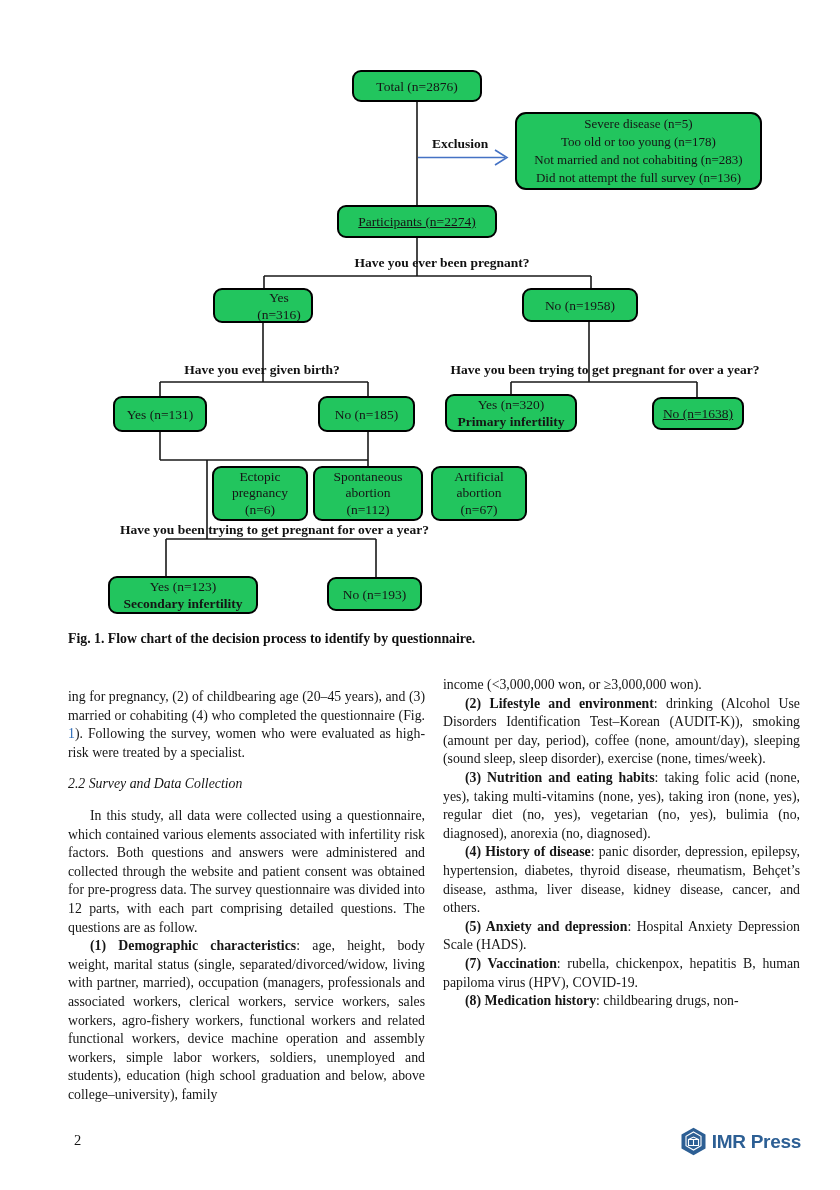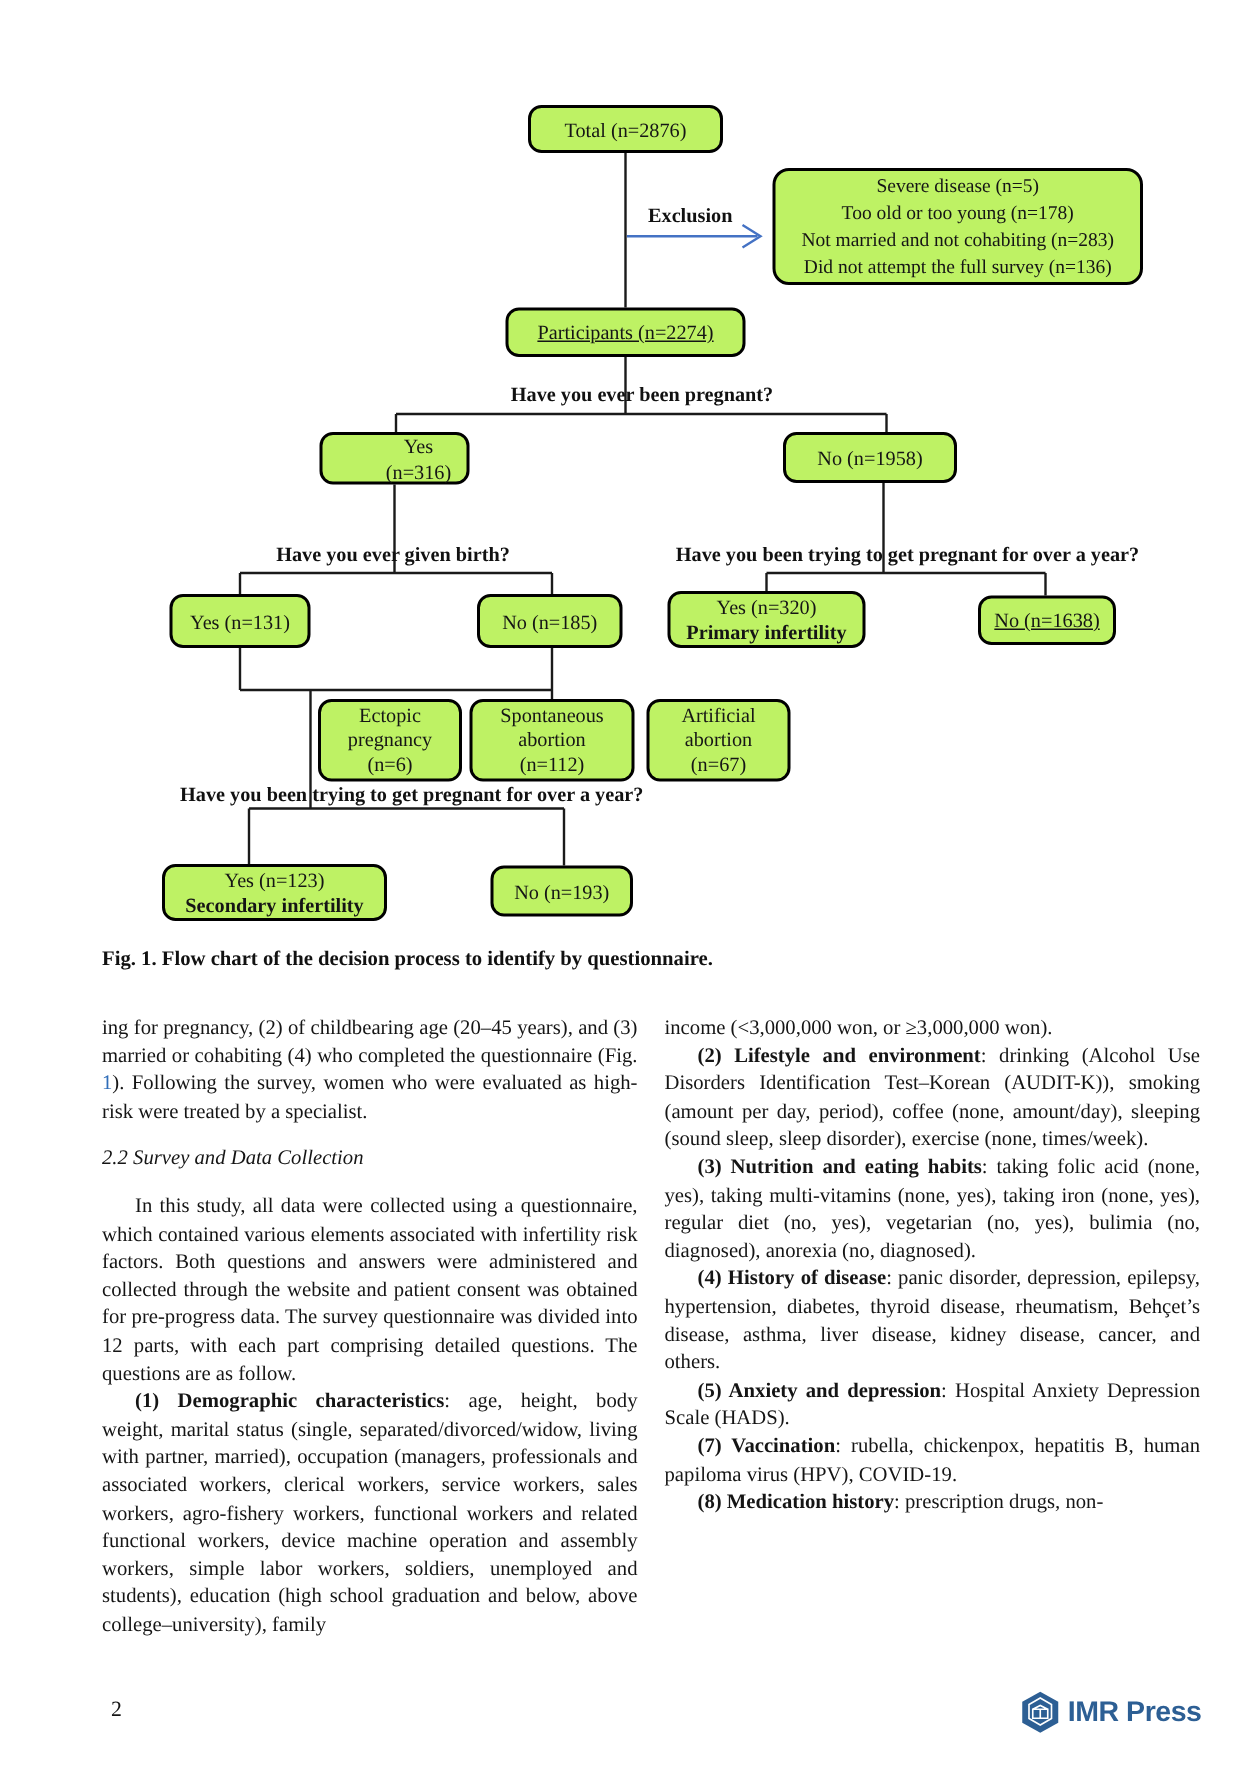--- a/index.html
+++ b/index.html
@@ -5,34 +5,34 @@
   html,body{margin:0;padding:0;}
   body{
     width:840px;height:1190px;position:relative;background:#ffffff;
     font-family:"Liberation Serif", serif;color:#151515;overflow:hidden;
   }
   .connectors{position:absolute;left:0;top:0;pointer-events:none;}
   .connectors .wire{stroke:#1a1a1a;stroke-width:1.6;fill:none;}
   .connectors .arrow{stroke:var(--arrow-blue,#4472c4);stroke-width:1.6;fill:none;}
   .fbox{
     position:absolute;box-sizing:border-box;border:2.5px solid #000;border-radius:9px;
-    background:#bef264;display:flex;flex-direction:column;align-items:center;justify-content:center;
+    background:#22c55e;display:flex;flex-direction:column;align-items:center;justify-content:center;
     text-align:center;font-size:13.5px;line-height:17px;
   }
   .fbox .b2{font-weight:bold;}
   .qlabel{
     position:absolute;font-weight:bold;font-size:13.5px;white-space:nowrap;color:#111;
   }
   .qcenter{transform:translateX(-50%);}
   .fig-caption{position:absolute;left:68px;top:631px;font-weight:bold;font-size:13.8px;color:#111;}
   .col{
     position:absolute;top:676px;width:357px;text-align:justify;
     font-size:13.8px;line-height:18.6px;color:#151515;
   }
-  .col-left{left:68px;}
+  .col-left{left:68px;margin-top:12px;}
   .col-right{left:443px;}
   .col p{margin:0;}
   .col p.indent{text-indent:22px;}
   .section-heading{font-style:italic;margin:13px 0 13px 0 !important;text-align:left;}
   .lead{font-weight:bold;}
   .fig-link{color:var(--link-blue,#2f6db8);cursor:pointer;}
   .page-num{position:absolute;left:74px;top:1132px;font-size:14.5px;}
   .logo{
     position:absolute;right:39px;top:1127px;display:flex;align-items:center;gap:5px;cursor:pointer;
   }
@@ -64,21 +64,21 @@
 
   <div class="fbox" style="left:515px;top:112px;width:247px;height:78px;font-size:13px;line-height:18px;border-radius:11px;">
     <div>Severe disease (n=5)</div>
     <div>Too old or too young (n=178)</div>
     <div>Not married and not cohabiting (n=283)</div>
     <div>Did not attempt the full survey (n=136)</div>
   </div>
 
   <div class="fbox" style="left:337px;top:205px;width:160px;height:33px;text-decoration:underline;">Participants (n=2274)</div>
 
-  <div class="qlabel qcenter" style="left:428px;top:255px;">Have you ever been pregnant?</div>
+  <div class="qlabel qcenter" style="left:442px;top:255px;">Have you ever been pregnant?</div>
 
   <div class="fbox" style="left:213px;top:288px;width:100px;height:35px;padding-left:32px;">Yes (n=316)</div>
 
   <div class="fbox" style="left:522px;top:288px;width:116px;height:34px;">No (n=1958)</div>
 
   <div class="qlabel qcenter" style="left:262px;top:362px;">Have you ever given birth?</div>
 
   <div class="qlabel qcenter" style="left:605px;top:362px;">Have you been trying to get pregnant for over a year?</div>
 
   <div class="fbox" style="left:113px;top:396px;width:94px;height:36px;">Yes (n=131)</div>
@@ -143,21 +143,21 @@
     <p class="indent">
       <span class="lead">(4) History of disease</span><span>: panic disorder, depression, epilepsy, hypertension, diabetes, thyroid disease, rheumatism, Behçet’s disease, asthma, liver disease, kidney disease, cancer, and others.</span>
     </p>
     <p class="indent">
       <span class="lead">(5) Anxiety and depression</span><span>: Hospital Anxiety Depression Scale (HADS).</span>
     </p>
     <p class="indent">
       <span class="lead">(7) Vaccination</span><span>: rubella, chickenpox, hepatitis B, human papiloma virus (HPV), COVID-19.</span>
     </p>
     <p class="indent">
-      <span class="lead">(8) Medication history</span><span>: prescription drugs, non-</span>
+      <span class="lead">(8) Medication history</span><span>: childbearing drugs, non-</span>
     </p>
   </div>
 
   <div class="page-num">2</div>
 
   <div class="logo">
     <svg class="logo-icon" width="27" height="29" viewBox="0 0 27 29">
       <path class="hex" d="M13.5,0.8 L25.5,7.5 V21.5 L13.5,28.2 L1.5,21.5 V7.5 Z"></path>
       <path class="inner" d="M13.5,5 L21,9.3 V18.7 L13.5,23 L6,18.7 V9.3 Z"></path>
       <path class="inner" d="M8.5,12.5 h10 v6 h-10 z M13.5,12.5 v6 M8.5,12.5 l5,-2.5 l5,2.5"></path>

